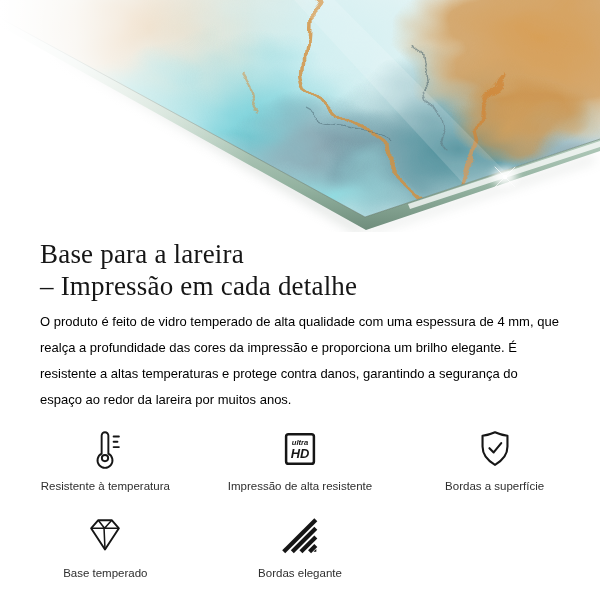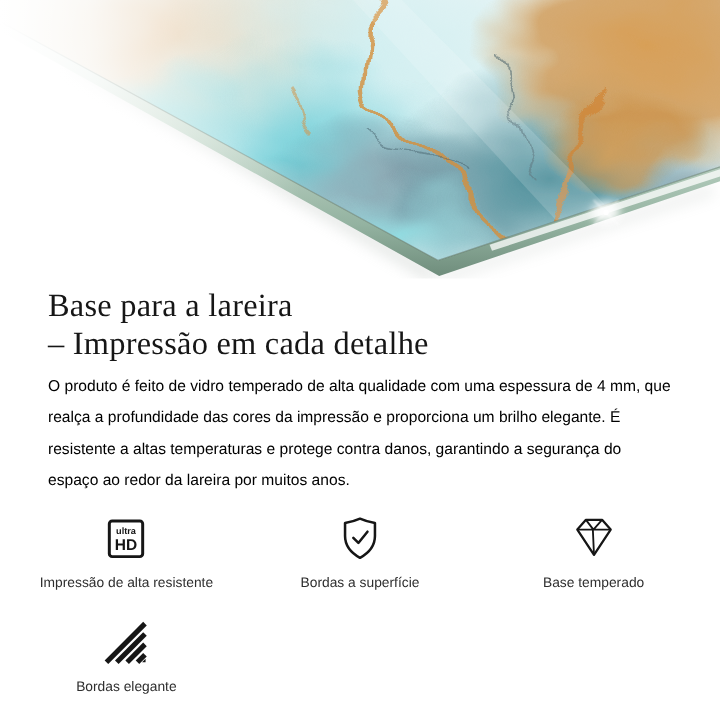--- a/index.html
+++ b/index.html
@@ -7,21 +7,21 @@
         font-family:"Liberation Sans",sans-serif;color:#222;}
   .hero{position:relative;width:600px;height:232px;background:#ffffff;}
   .hero svg{display:block;}
   .content{padding:0 40px;}
   .title{font-family:"Liberation Serif",serif;font-weight:400;font-size:27px;
          line-height:32px;color:#161616;margin:6px 0 0 0;letter-spacing:0.2px;}
   .title span{display:block;}
   .desc{margin-top:7px;font-size:13px;line-height:26px;color:#000000;max-width:548px;}
   .features{display:grid;grid-template-columns:1fr 1fr 1fr;row-gap:21px;margin:6px 8px 0 8px;}
   .feature{display:flex;flex-direction:column;align-items:center;}
-  .feature .iconbox{height:46px;display:flex;align-items:center;justify-content:center;}
+  .feature .iconbox{height:46px;display:flex;align-items:center;justify-content:center;font-style:italic;}
   .feature .flabel{margin-top:8px;font-size:11.5px;color:#2e2e2e;white-space:nowrap;}
   .icon-svg{stroke:#161616;fill:none;stroke-width:2;}
 </style>
 </head>
 <body>
 
 <div class="page">
 
   <div class="hero">
     <svg width="600" height="232" viewBox="0 0 600 232">
@@ -133,20 +133,30 @@
   <div class="content">
     <h1 class="title">
       <span>Base para a lareira</span>
       <span>– Impressão em cada detalhe</span>
     </h1>
     <p class="desc">O produto é feito de vidro temperado de alta qualidade com uma espessura de 4 mm, que realça a profundidade das cores da impressão e proporciona um brilho elegante. É resistente a altas temperaturas e protege contra danos, garantindo a segurança do espaço ao redor da lareira por muitos anos.</p>
   </div>
 
   <div class="features">
 
+    <div class="feature">
+      <div class="iconbox">
+        <svg class="icon-svg" width="46" height="46" viewBox="0 0 48 48">
+          <path d="M27.5,28.9 V10 a3.5,3.5 0 0 0 -7,0 v18.9 a7.8,7.8 0 1 0 7,0 Z" stroke-linejoin="round"></path>
+          <circle cx="24" cy="33.5" r="3.3"></circle>
+          <path d="M33,11 h5.5 M33,16.5 h4 M33,22 h5.5" stroke-linecap="round"></path>
+        </svg>
+      </div>
+      <div class="flabel">Resistente à temperatura</div>
+    </div>
 
     <div class="feature">
       <div class="iconbox">
         <svg width="46" height="46" viewBox="0 0 48 48">
           <rect x="9.5" y="8.5" width="29" height="31" rx="2.5" fill="none" stroke="#161616" stroke-width="2.6"></rect>
           <text x="24" y="20" text-anchor="middle" font-family="Liberation Sans, sans-serif" font-size="8" font-weight="700" fill="#161616" stroke="none">ultra</text>
           <text x="24" y="33.5" text-anchor="middle" font-family="Liberation Sans, sans-serif" font-size="13.5" font-weight="700" fill="#161616" stroke="none">HD</text>
         </svg>
       </div>
       <div class="flabel">Impressão de alta resistente</div>

